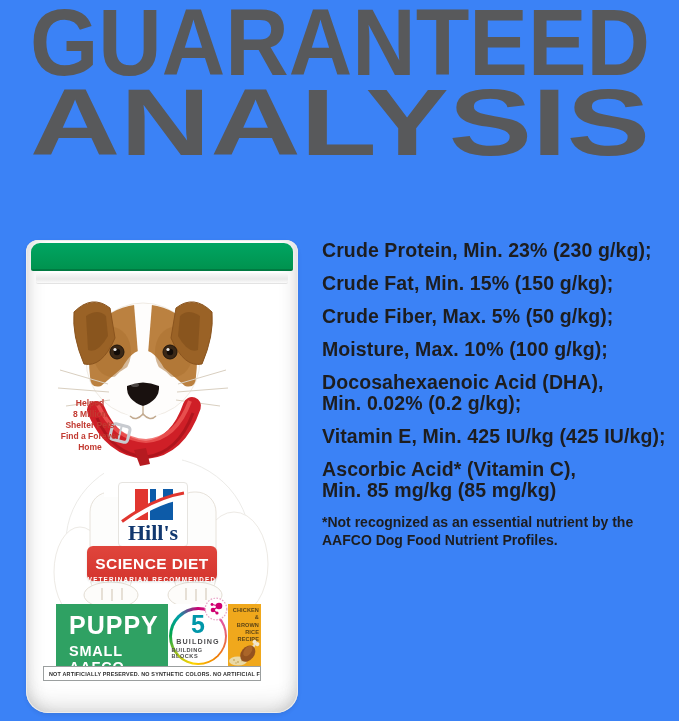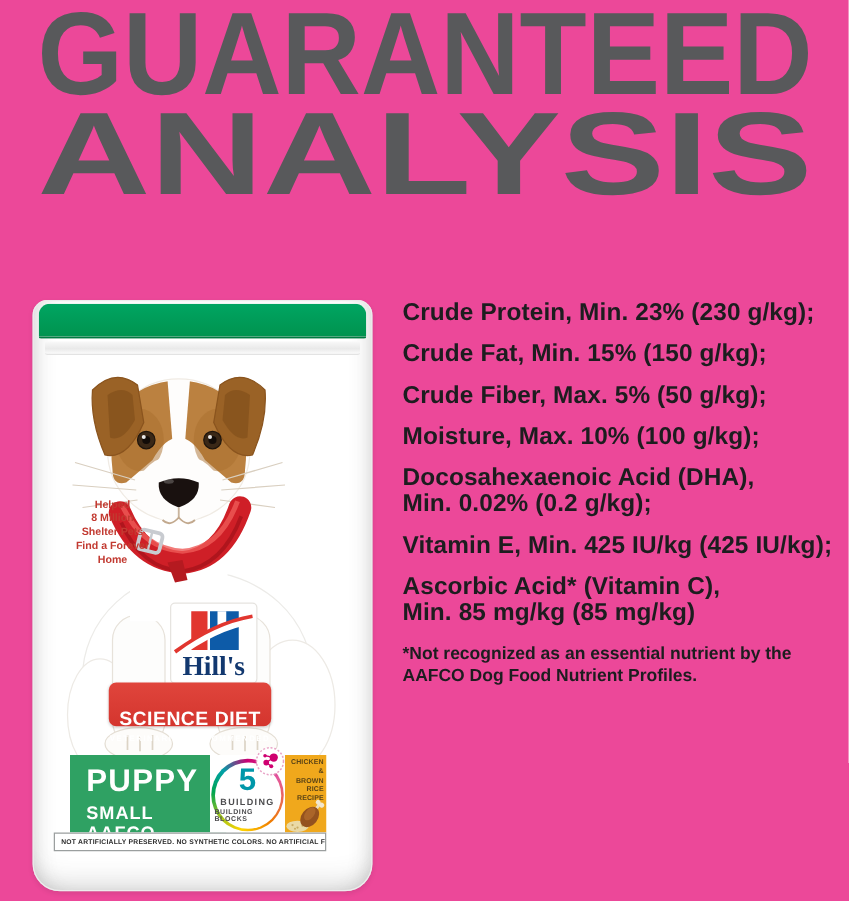--- a/index.html
+++ b/index.html
@@ -1,16 +1,16 @@
 <!DOCTYPE html>
 <html><head>
 <meta charset="utf-8">
 <style>
   html,body{margin:0;padding:0;background:#fff;}
-  #canvas{position:relative;width:679px;height:721px;background:#ec4899;overflow:hidden;
+  #canvas{position:relative;width:679px;height:721px;background:#3b82f6;overflow:hidden;
           font-family:"Liberation Sans","DejaVu Sans",sans-serif;}
 
   
   #heading-svg{position:absolute;left:0;top:0;}
   #heading-svg text{font-family:"Liberation Sans","DejaVu Sans",sans-serif;font-weight:700;fill:#58595b;}
 
   
   .analysis{position:absolute;left:322px;top:240px;width:360px;color:#1d1d1f;}
   .ga-line{font-size:19.5px;font-weight:700;line-height:21px;margin-bottom:12px;
            white-space:pre;letter-spacing:.1px;}
@@ -31,26 +31,26 @@
            background:linear-gradient(180deg,#f9f9f9,#e9e9e9 60%,#fbfbfb);
            border-bottom:1px solid #e3e3e3;}
 
   .puppy-photo{position:absolute;left:20px;top:52px;z-index:1;}
 
   .shelter-note{position:absolute;left:18px;top:158px;width:92px;z-index:2;
                 color:#c23a31;font-size:8.5px;font-weight:700;line-height:1.28;
                 text-align:center;white-space:pre-line;}
 
   .hills-box{position:absolute;left:92px;top:242px;width:70px;height:65px;z-index:3;
-             background:#fff;border:1px solid #e6e4e0;border-radius:4px;box-sizing:border-box;margin-left:18px;}
+             background:#fff;border:1px solid #e6e4e0;border-radius:4px;box-sizing:border-box;}
 
   .sd-banner{position:absolute;left:61px;top:306px;width:130px;height:35px;z-index:3;
              background:linear-gradient(180deg,#e0453c,#d4352e);border-radius:6px;
              color:#fff;text-align:center;box-shadow:0 1px 2px rgba(0,0,0,.15);}
-  .sd-title{font-size:15.5px;font-weight:700;letter-spacing:.4px;padding-top:21px;}
+  .sd-title{font-size:15.5px;font-weight:700;letter-spacing:.4px;padding-top:9px;}
   .sd-sub{font-size:6.3px;font-weight:700;letter-spacing:1.2px;padding-top:2.5px;}
 
   .panel-green{position:absolute;left:30px;top:364px;width:125px;height:62px;z-index:3;
                background:#2fa163;color:#fff;box-sizing:border-box;padding:9px 0 0 13px;}
   .product-line1{font-size:25px;font-weight:700;letter-spacing:1px;line-height:1;}
   .product-line2{font-size:14.5px;font-weight:700;letter-spacing:.8px;margin-top:5px;}
 
   .panel-circle-zone{position:absolute;left:142px;top:364px;width:60px;height:62px;z-index:3;background:#fff;}
   .blocks-circle{position:absolute;left:1px;top:3px;width:58px;height:58px;border-radius:50%;
                  background:conic-gradient(#cb0072 0deg,#e3579e 60deg,#ef7d00 140deg,#ffd500 190deg,

